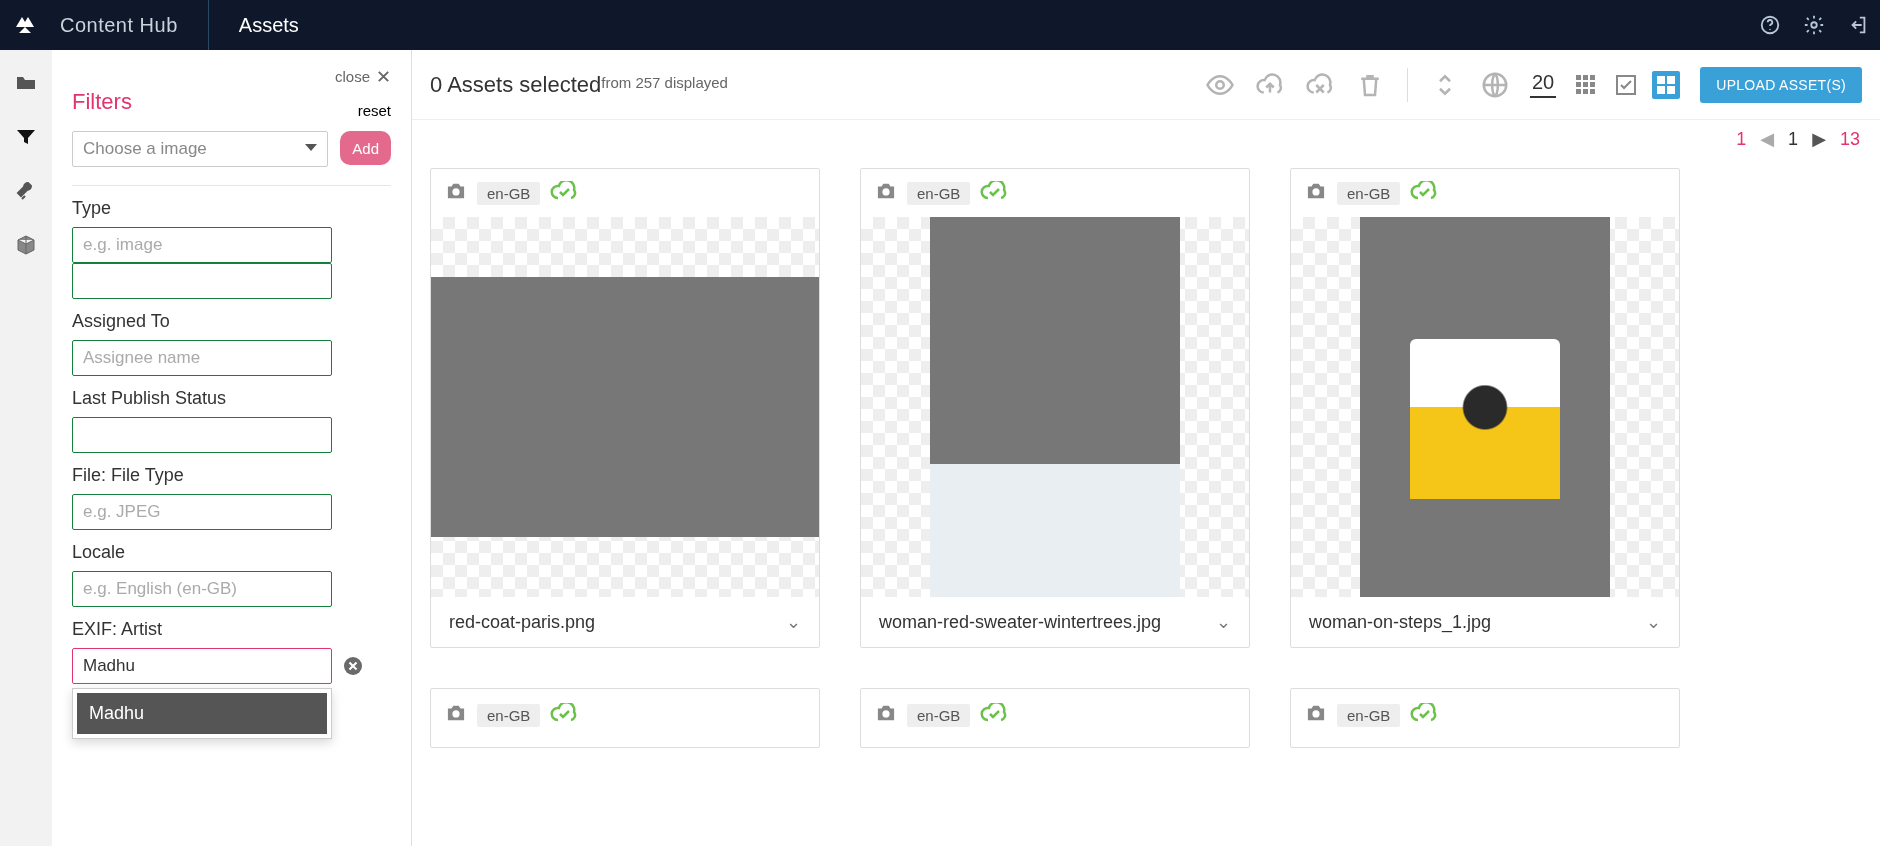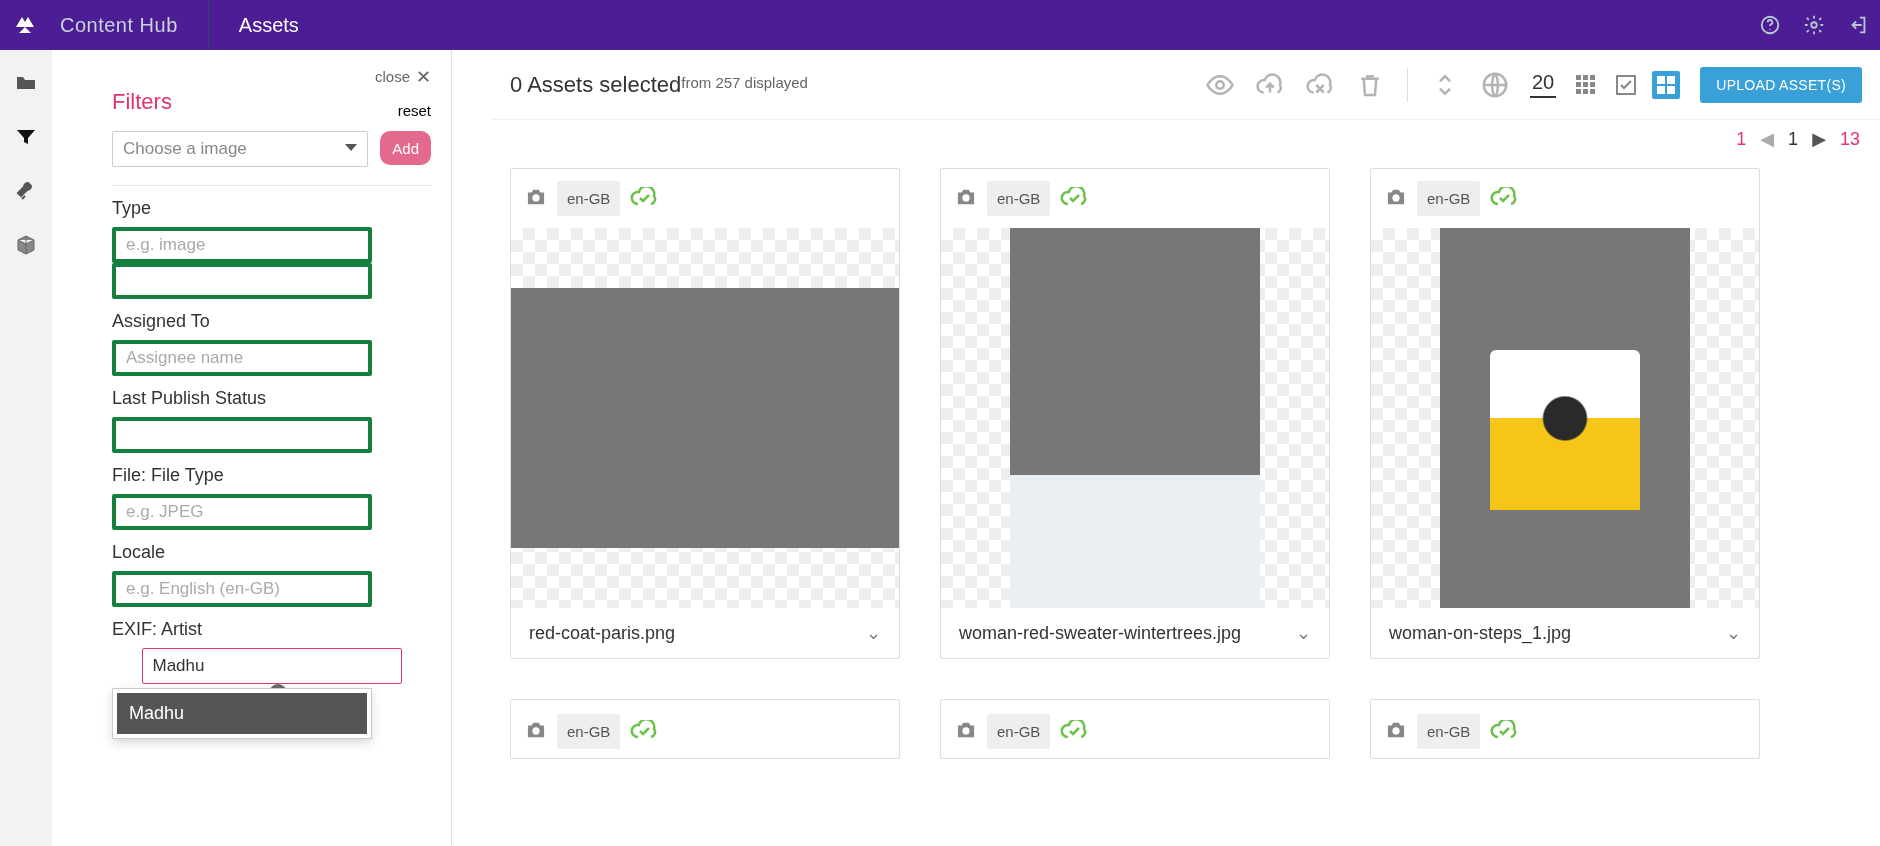--- a/index.html
+++ b/index.html
@@ -1,48 +1,48 @@
 <!DOCTYPE html>
 <html><head>
 <meta charset="utf-8">
 <style>
   * { box-sizing: border-box; margin: 0; padding: 0; }
   html, body { width: 1880px; height: 846px; font-family: Arial, Helvetica, sans-serif; background: #fff; overflow: hidden; }
   
   
-  .topbar { height: 50px; background: #4c1d95; color: #fff; display: flex; align-items: center; }
+  .topbar { height: 50px; background: #0f172a; color: #fff; display: flex; align-items: center; }
   .topbar .logo { width: 50px; display: flex; align-items: center; justify-content: center; }
   .topbar .logo svg { width: 24px; height: 24px; }
   .topbar .brand { font-size: 20px; color: #c8d3dc; padding: 0 30px 0 10px; letter-spacing: .5px; }
   .topbar .divider { width: 1px; height: 50px; background: #294a62; }
   .topbar .nav-item { font-size: 20px; color: #fff; padding: 0 30px; height: 50px; display: flex; align-items: center; }
   .topbar .spacer { flex: 1; }
   .topbar .icon-btn { width: 44px; height: 50px; display: flex; align-items: center; justify-content: center; color: #b9c7d2; }
   .topbar .icon-btn svg { width: 22px; height: 22px; stroke: currentColor; fill: none; stroke-width: 2; }
 
   
-  .body-row { display: flex; height: calc(846px - 50px); gap: 40px; }
+  .body-row { display: flex; height: calc(846px - 50px); }
   .rail { width: 52px; background: #f2f2f2; display: flex; flex-direction: column; align-items: center; padding-top: 20px; gap: 28px; }
   .rail .rail-icon { width: 26px; height: 26px; color: #555; display:flex; align-items:center; justify-content:center; }
   .rail .rail-icon.active { color: #111; }
   .rail .rail-icon svg { width: 24px; height: 24px; stroke: currentColor; fill: currentColor; }
 
   
   .panel { width: 360px; background: #fff; border-right: 1px solid #e0e0e0; padding: 18px 20px 0 20px; position: relative; overflow: visible; }
   .panel .close-row { display:flex; justify-content:flex-end; align-items:center; gap:6px; font-size:15px; color:#666; }
   .panel .close-row svg { width:15px; height:15px; stroke:#666; stroke-width:2; }
   .panel h2 { color:#e2346e; font-size:22px; font-weight:400; margin-top:4px; }
   .panel .reset { position:absolute; right:20px; top:52px; font-size:15px; color:#000000; }
   .panel .filter-select-row { display:flex; gap:12px; margin-top:16px; }
   .panel .filter-select { flex:1; height:36px; border:1px solid #ccc; border-radius:2px; display:flex; align-items:center; padding:0 10px; color:#888; font-size:17px; position:relative; }
   .panel .filter-select .caret { position:absolute; right:10px; top:12px; border-left:6px solid transparent; border-right:6px solid transparent; border-top:7px solid #555; }
   .panel .add-btn { background:#e46a8d; color:#fff; border:none; border-radius:10px; padding:0 12px; font-size:15px; height:34px; }
   .panel hr { border:none; border-top:1px solid #e6e6e6; margin:18px 0 10px; }
   .panel .field-label { font-size:18px; color:#333; margin-top:12px; margin-bottom:8px; }
-  .panel input.field { width:260px; height:36px; border:4px solid #15803d; border-radius:2px; padding:0 10px; font-size:17px; color:#333; }
+  .panel input.field { width:260px; height:36px; border:1px solid #15803d; border-radius:2px; padding:0 10px; font-size:17px; color:#333; }
   .panel input.field::placeholder { color:#aaa; }
   .panel .field-wrap { position:relative; display:flex; align-items:center; }
   .panel .field-wrap .clear { margin-left:12px; width:18px; height:18px; border-radius:50%; background:#6a6a6a; position:relative; }
   .panel .field-wrap .clear::before, .panel .field-wrap .clear::after { content:""; position:absolute; left:4px; top:8px; width:10px; height:2px; background:#fff; }
   .panel .field-wrap .clear::before { transform:rotate(45deg); }
   .panel .field-wrap .clear::after  { transform:rotate(-45deg); }
   .panel input.field.active { border:1px solid #e2346e; color:#333; }
   .panel .dropdown { position:absolute; left:0; top:40px; width:260px; background:#fff; border:1px solid #ccc; box-shadow:0 4px 10px rgba(0,0,0,.15); padding:4px; z-index:5; }
   .panel .dropdown .option { background:#555; color:#fff; padding:10px 12px; font-size:18px; }
 
@@ -64,21 +64,21 @@
   .pager .pg { color:#e2346e; }
   .pager .pg.gray { color:#aaa; }
   .pager .arrow { color:#aaa; }
   
   .grid { flex:1; padding:10px 18px; overflow:hidden; }
   .cards { display:flex; gap:40px; flex-wrap:wrap; }
   .card { width:390px; border:1px solid #ddd; border-radius:2px; overflow:hidden; }
   .card .chip-row { display:flex; align-items:center; gap:10px; padding:12px 14px; }
   .card .chip-row .cam { color:#888; }
   .card .chip-row .cam svg { width:22px; height:18px; fill:currentColor; }
-  .card .chip-row .locale { background:#eee; color:#555; font-size:15px; padding:9px 10px; border-radius:2px; }
+  .card .chip-row .locale { background:#eee; color:#555; font-size:15px; padding:3px 10px; border-radius:2px; }
   .card .chip-row .cloud svg { width:28px; height:20px; }
   .card .thumb { height:380px; background-image:linear-gradient(45deg,#eee 25%,transparent 25%,transparent 75%,#eee 75%),linear-gradient(45deg,#eee 25%,transparent 25%,transparent 75%,#eee 75%); background-size:24px 24px; background-position:0 0,12px 12px; display:flex; align-items:center; justify-content:center; }
   .card .thumb .img { width:100%; height:260px; background:#777; display:flex; align-items:center; justify-content:center; }
   .card.card-b .thumb .img, .card.card-c .thumb .img { width:250px; height:380px; }
   .card.card-b .thumb, .card.card-c .thumb { align-items:flex-start; }
   .card .foot { display:flex; align-items:center; justify-content:space-between; padding:14px 18px; font-size:18px; color:#333; }
   .card .foot .chev { color:#777; }
   .card.short { height:60px; }
   .card.short .chip-row { padding:14px; }
 
@@ -178,21 +178,21 @@
     <div class="field-label">Last Publish Status</div>
     <input class="field" style="">
 
     <div class="field-label">File: File Type</div>
     <input class="field" placeholder="e.g. JPEG" style="">
 
     <div class="field-label">Locale</div>
     <input class="field" placeholder="e.g. English (en-GB)" style="">
 
     <div class="field-label">EXIF: Artist</div>
-    <div class="field-wrap" style="position:relative;flex-direction:column;">
+    <div class="field-wrap" style="position:relative;">
       <input class="field active" value="Madhu" style="">
       <span class="clear"></span>
       <div class="dropdown">
         <div class="option">Madhu</div>
       </div>
     </div>
   </div>
 
   <div class="main">
     <div class="toolbar">

